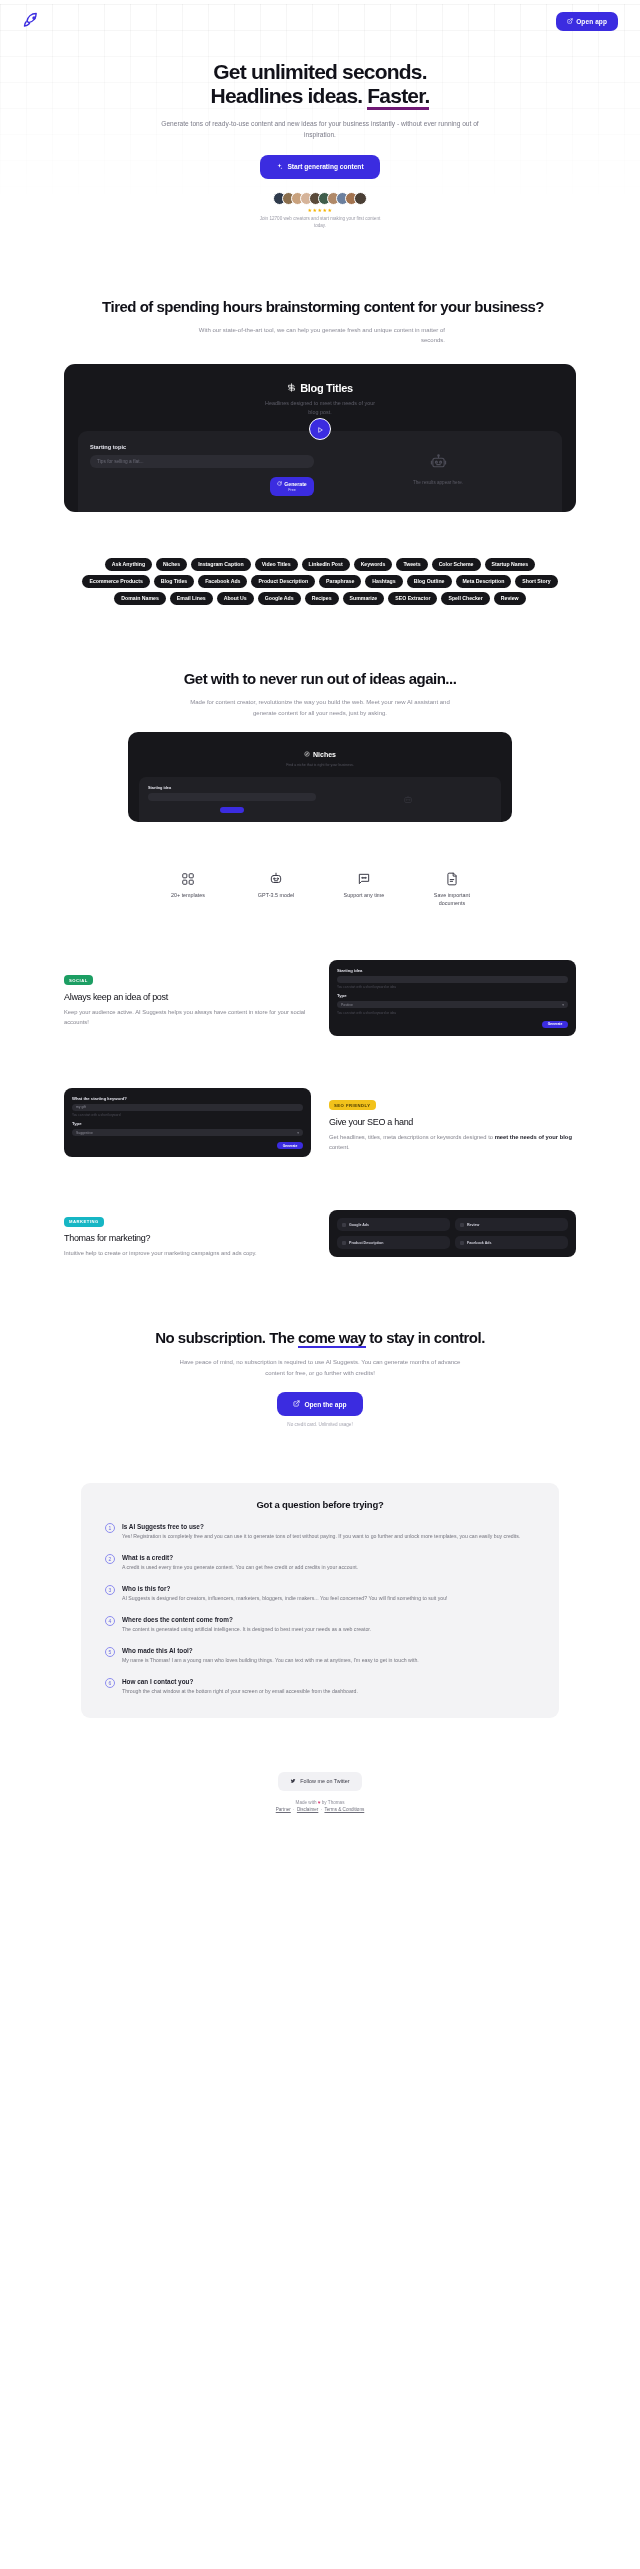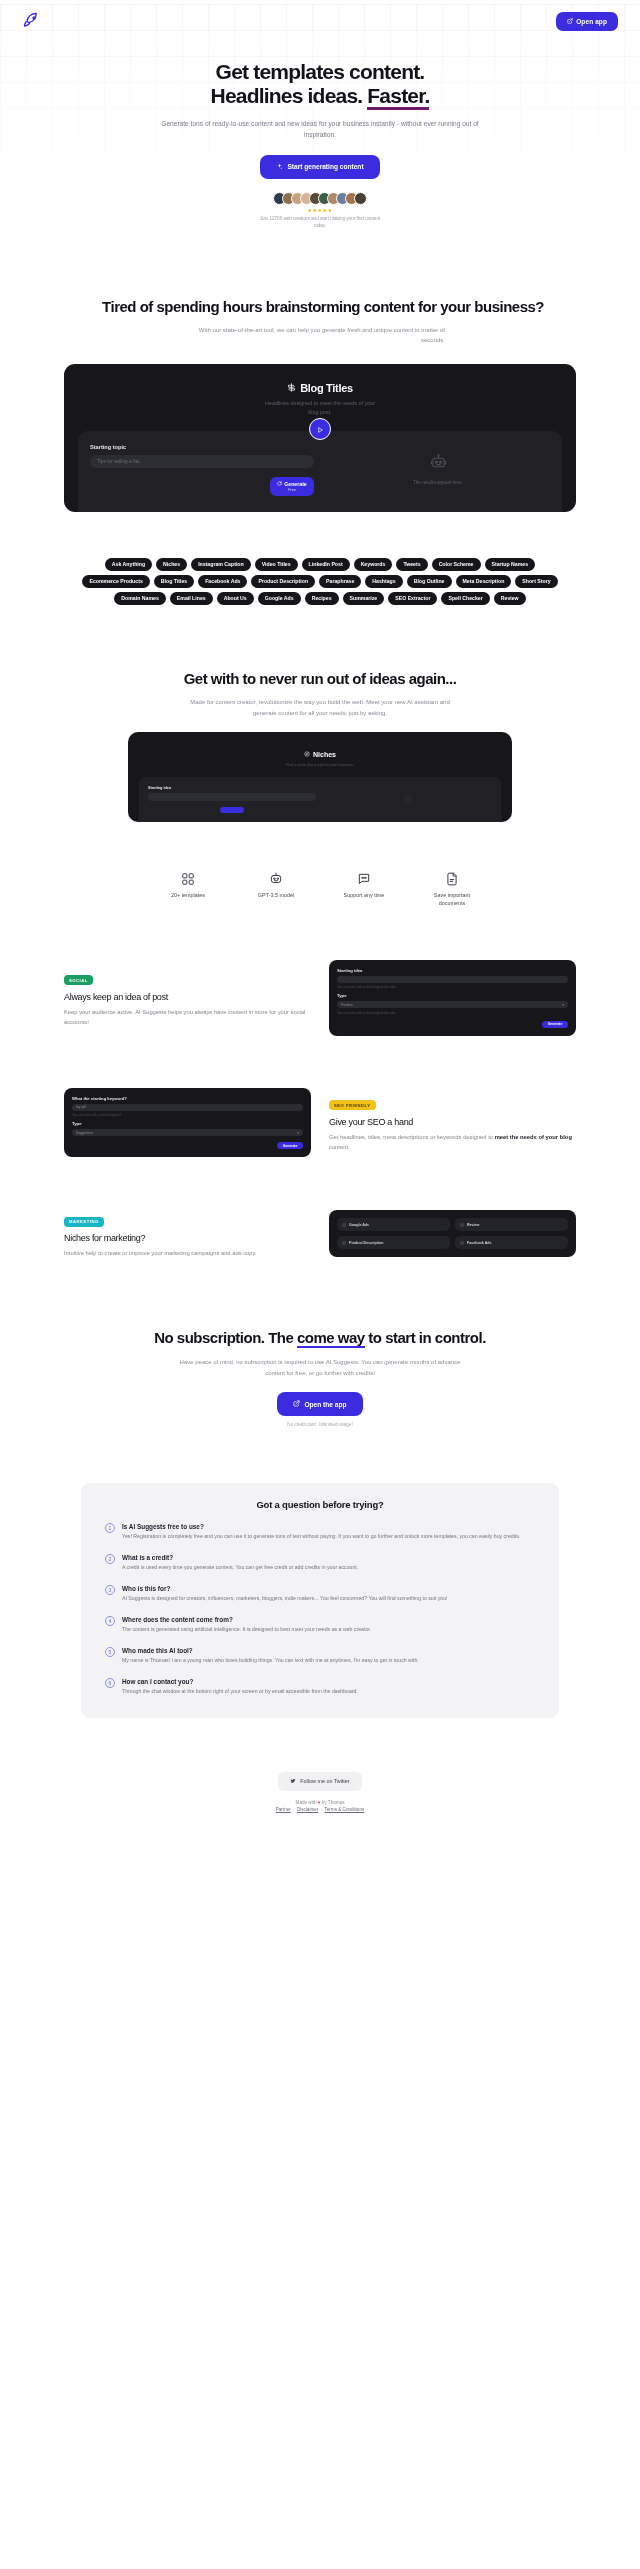--- a/index.html
+++ b/index.html
@@ -341,21 +341,21 @@
           <path d="M15 3h6v6"></path>
             <path d="M10 14L21 3"></path>
         </svg>
       </span>
       <span>Open app</span>
     </button>
   </div>
 
   <div class="hero">
     <h1>
-      <span>Get templates content.</span><br>
+      <span>Get unlimited seconds.</span><br>
       <span>Headlines ideas. </span><span class="faster">Faster.</span>
     </h1>
     <p class="hero-sub">Generate tons of ready-to-use content and new ideas for your business instantly - without ever running out of inspiration.</p>
     <button class="btn-primary">
       <span>
         <svg viewBox="0 0 24 24" fill="#fff">
             <path d="M12 2l1.8 5.6L19.5 9l-5.7 1.4L12 16l-1.8-5.6L4.5 9l5.7-1.4z"></path>
             <path d="M18.5 14.5l.8 2.4 2.4.8-2.4.8-.8 2.4-.8-2.4-2.4-.8 2.4-.8z"></path>
           </svg>
       </span>
@@ -608,21 +608,21 @@
         <div class="mini-btn">
           <span>Generate</span>
         </div>
       </div>
     </div>
   </div>
 
   <div class="fblock">
     <div class="ftext">
       <span class="badge" style="background:#16b6c4">MARKETING</span>
-      <h3>Niches for marketing?</h3>
+      <h3>Thomas for marketing?</h3>
       <p>Intuitive help to create or improve your marketing campaigns and ads copy.</p>
     </div>
     <div class="fimg">
       <div class="mini-card">
         <div class="mini-grid" id="tiles">
             <div class="mini-tile">
               <span class="dot"></span>
               <span>Google Ads</span>
             </div>
             <div class="mini-tile">
@@ -636,21 +636,21 @@
             <div class="mini-tile">
               <span class="dot"></span>
               <span>Facebook Ads</span>
             </div>
           </div>
       </div>
     </div>
   </div>
 
   <div class="sec4">
-    <h2><span>No subscription. The </span><span class="u">come way</span><span> to start in control.</span></h2>
+    <h2><span>No subscription. The </span><span class="u">come way</span><span> to stay in control.</span></h2>
     <p>Have peace of mind, no subscription is required to use AI Suggests. You can generate months of advance content for free, or go further with credits!</p>
     <button class="btn-primary">
       <span>
         <svg viewBox="0 0 24 24" fill="none" stroke="#fff" stroke-width="2.4" stroke-linecap="round" stroke-linejoin="round">
           <path d="M18 13v6a2 2 0 0 1-2 2H5a2 2 0 0 1-2-2V8a2 2 0 0 1 2-2h6"></path>
             <path d="M15 3h6v6"></path>
             <path d="M10 14L21 3"></path>
         </svg>
       </span>
       <span>Open the app</span>

